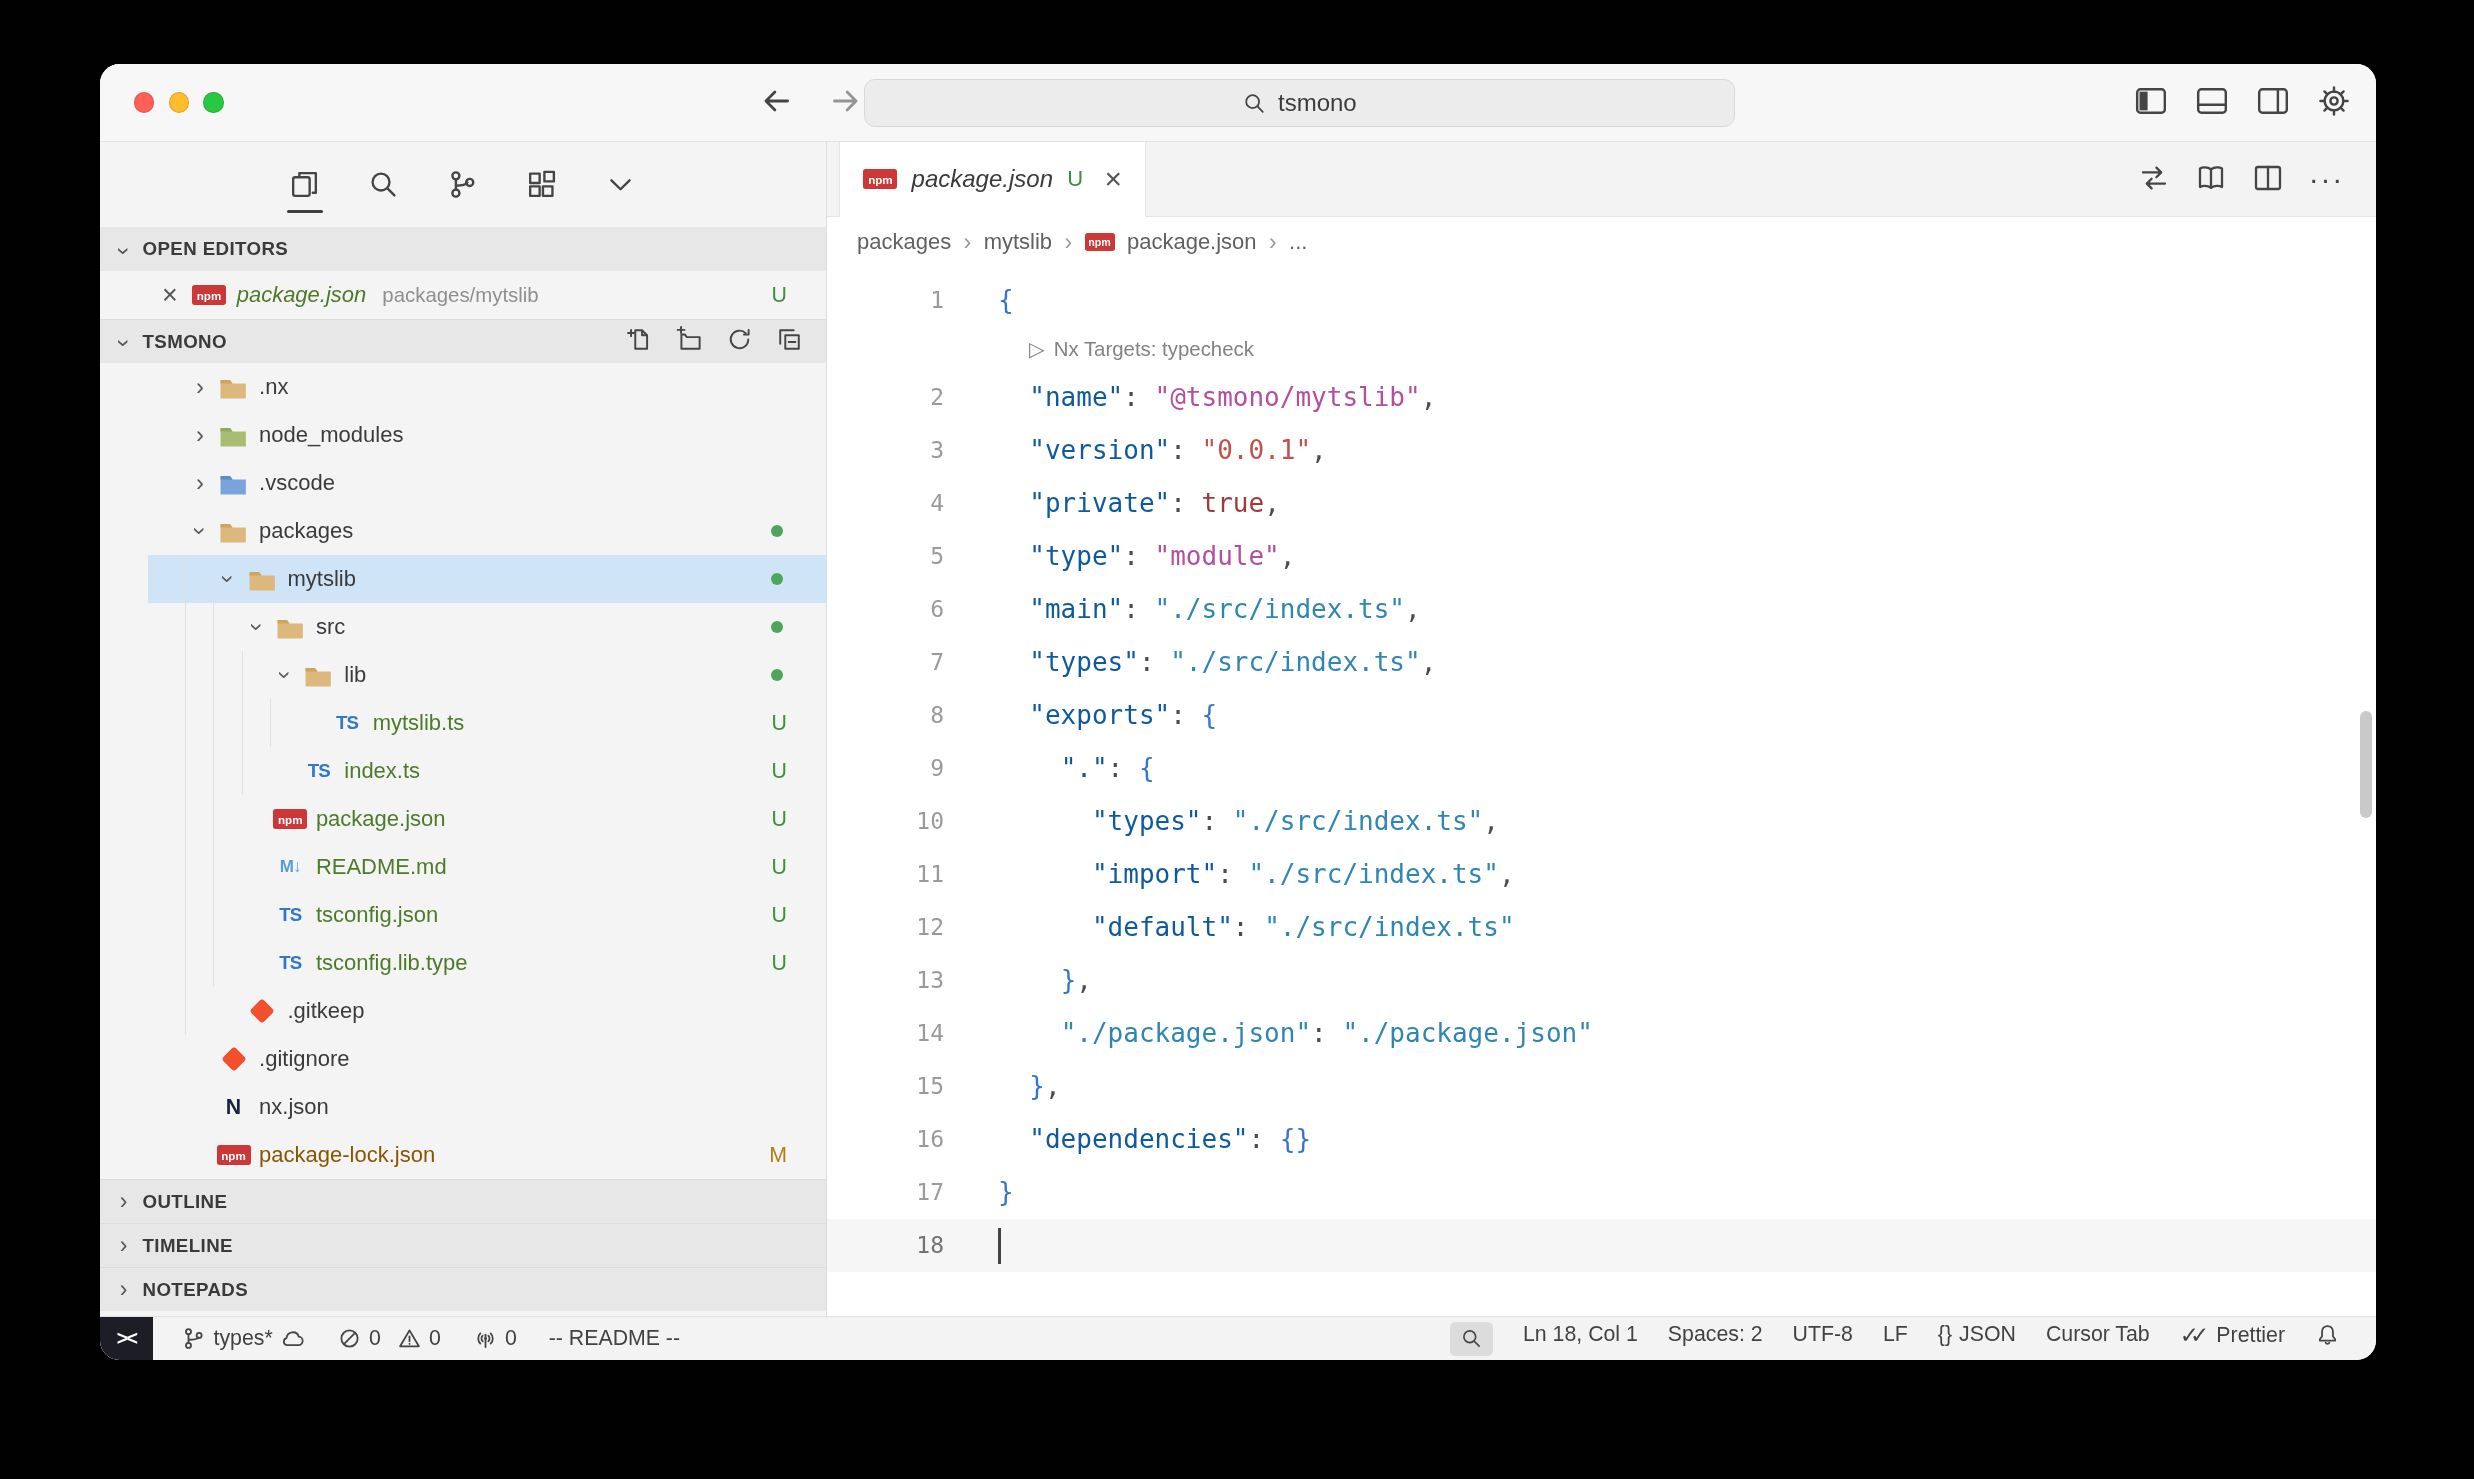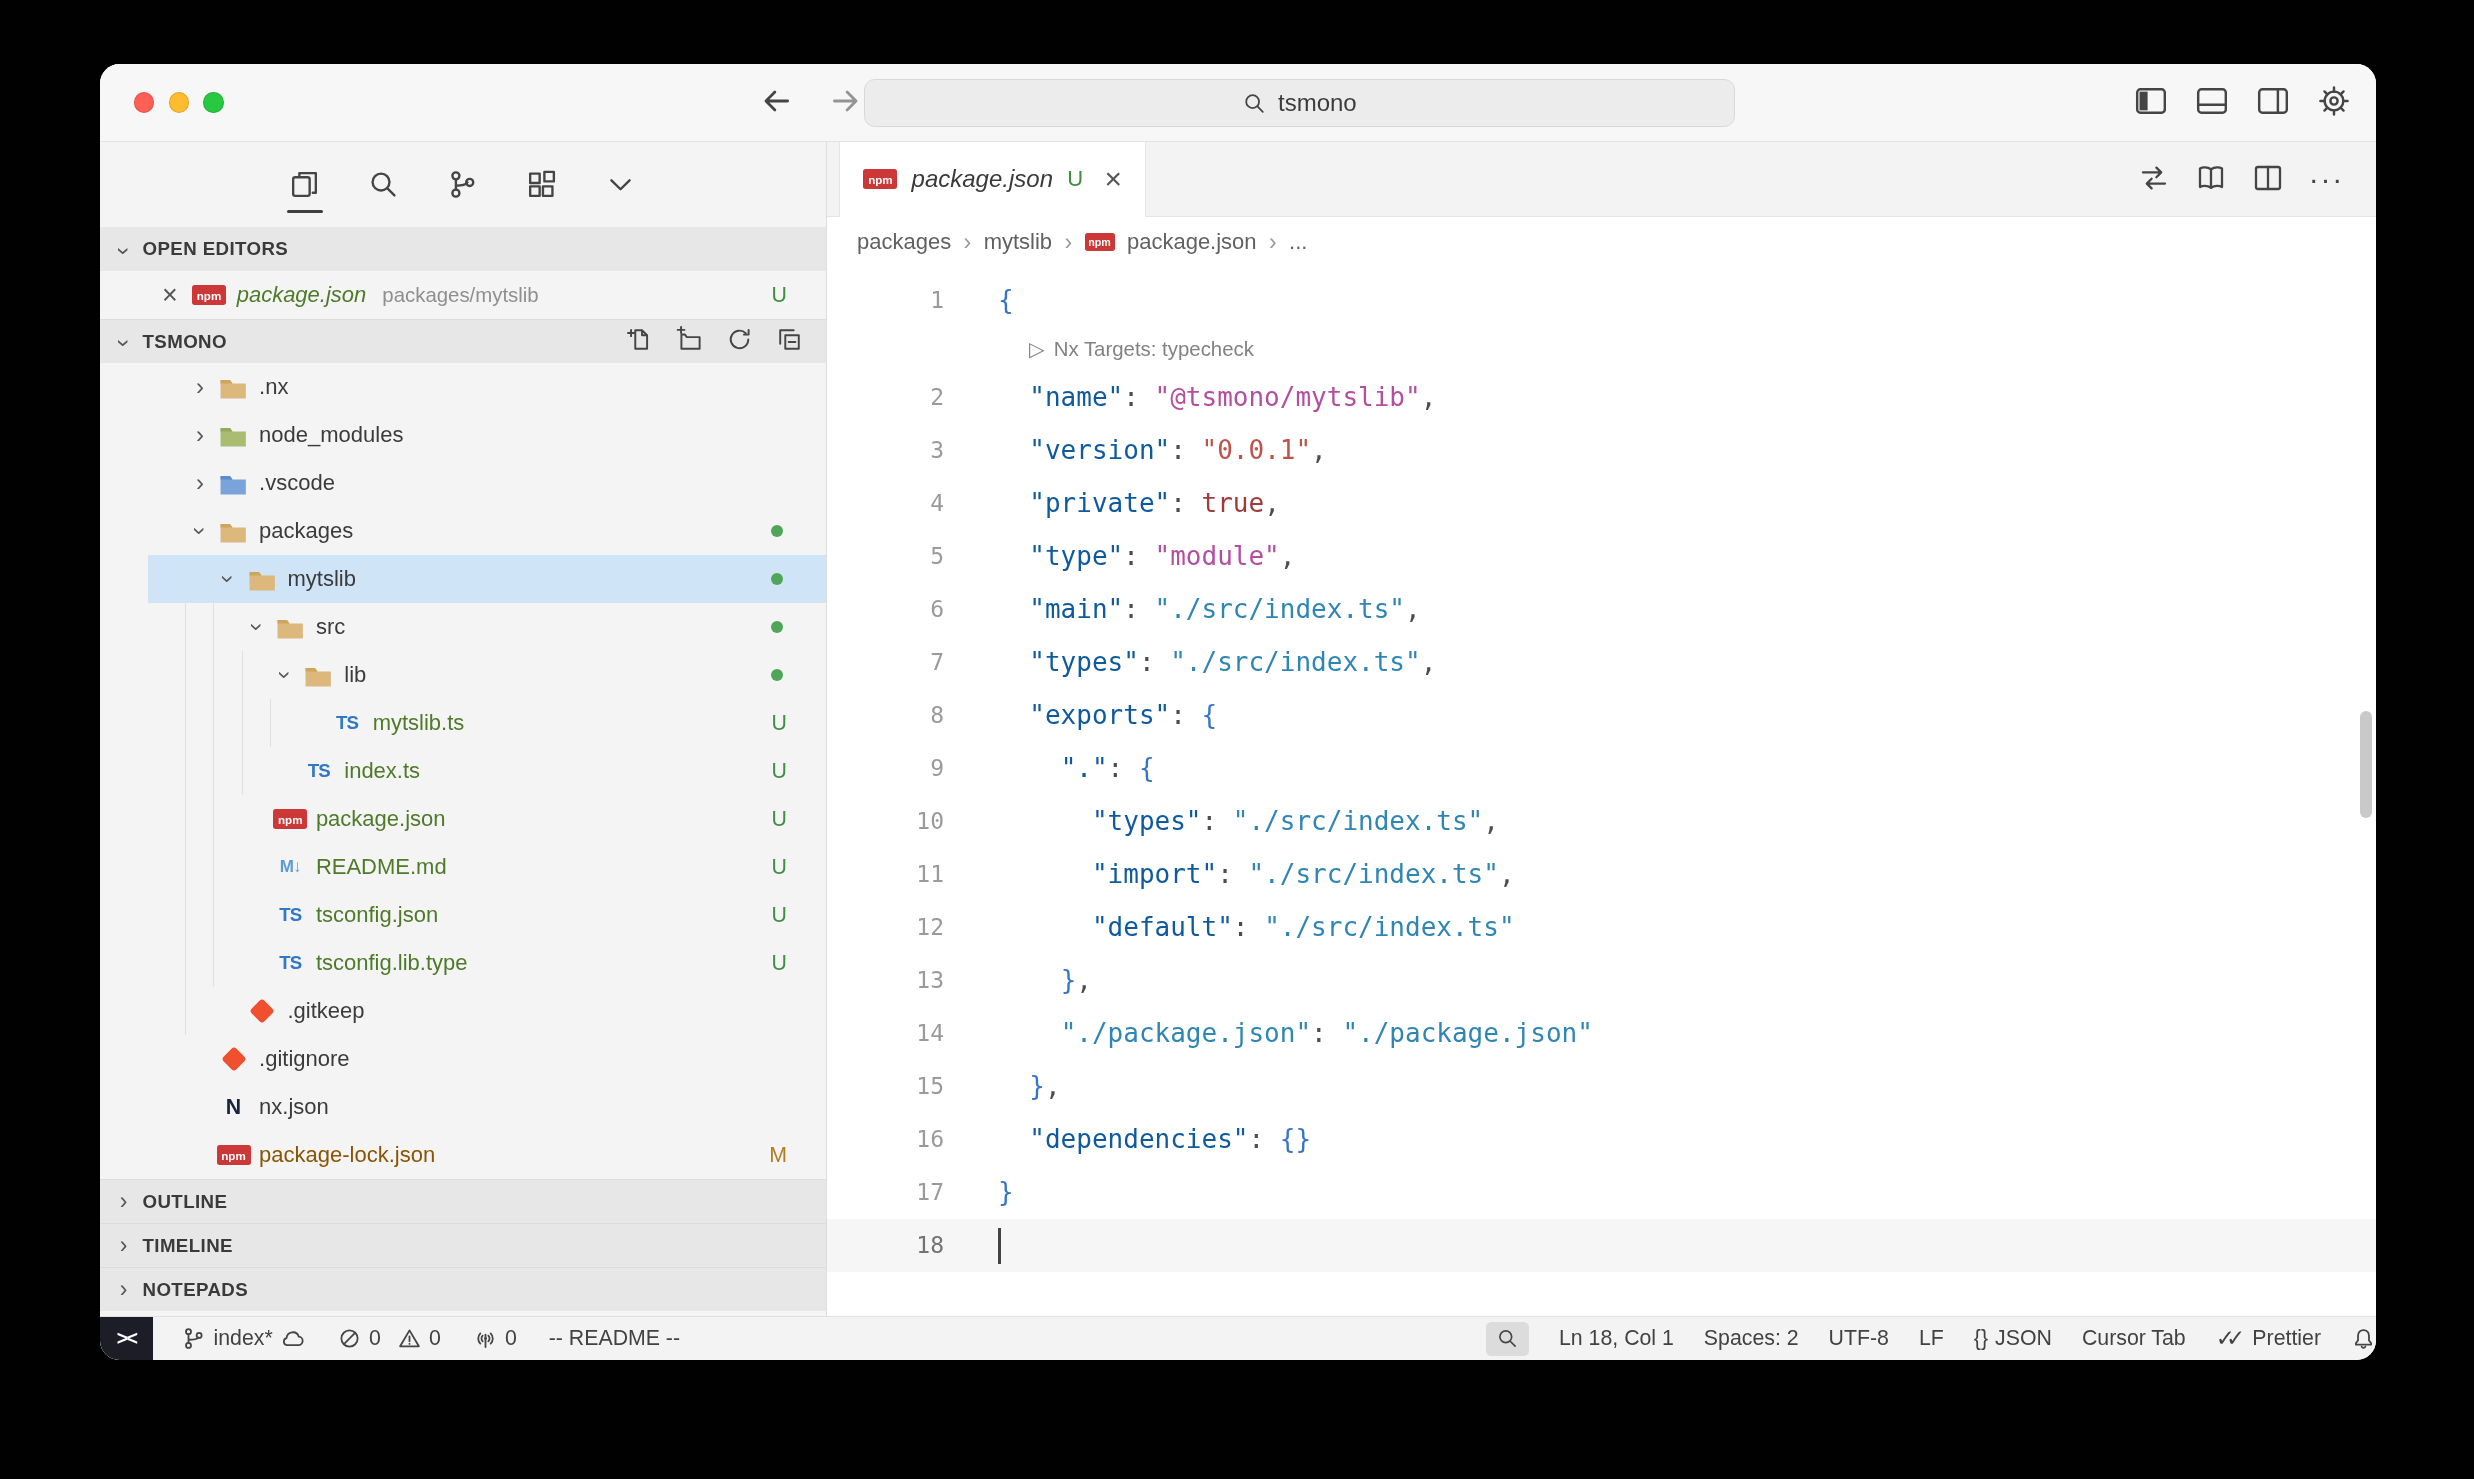--- a/index.html
+++ b/index.html
@@ -114,21 +114,21 @@
   .tk-pb { color:#3574c9; }
   .tk-pn { color:#4c4c4c; }
   .scroll-thumb { position:absolute; right:3.6px; top:444px; width:12.4px; height:107px; background:#c9c9c9; border-radius:7.1px; }
 
   
   .statusbar { height:44px; flex:none; background:#f3f3f3; border-top:0.9px solid #e0e0e0; display:flex; align-items:center; font-size:21.3px; color:#424242; }
   .sb-item { display:flex; align-items:center; gap:7.1px; white-space:nowrap; }
   .sb-item svg { width:25px; height:25px; }
   .remote-box { width:53px; height:100%; background:#1d1d27; color:#fff; display:flex; align-items:center; justify-content:center; font-weight:bold; font-size:19.6px; letter-spacing:-1.8px; flex:none; }
   .sb-left { display:flex; align-items:center; gap:32px; margin-left:28.4px; }
-  .sb-right { margin-left:auto; display:flex; align-items:center; gap:30px; }
+  .sb-right { margin-left:auto; display:flex; align-items:flex-start; gap:30px; padding-right:36px; }
   .zoom-box { width:43px; height:34px; background:#dcdcdc; border-radius:5.3px; display:flex; align-items:center; justify-content:center; }
   .zoom-box svg { width:23px; height:23px; }
   .checks { letter-spacing:-9px; color:#424242; font-size:23px; margin-right:9px; }
 </style>
 </head>
 <body>
 
 <div class="screen">
 <div class="window">
 
@@ -555,21 +555,21 @@
           <span>&gt;&lt;</span>
         </div>
     <div class="sb-left">
       <span class="sb-item">
         <svg viewBox="0 0 16 16" class="icon-stroke">
               <circle cx="4.8" cy="3.6" r="1.6"></circle>
               <circle cx="4.8" cy="12.4" r="1.6"></circle>
               <circle cx="11.6" cy="6" r="1.6"></circle>
               <path d="M4.8 5.2v5.6 M4.8 8.8c2.8 0 5.6-.4 6.6-1.4"></path>
             </svg>
-        <span>index*</span>
+        <span>types*</span>
         <svg viewBox="0 0 16 16" class="icon-stroke">
               <path d="M4.4 12.2h7.2a2.7 2.7 0 0 0 .4-5.4 4 4 0 0 0-7.8.9 2.3 2.3 0 0 0 .2 4.5z"></path>
             </svg>
       </span>
       <span class="sb-item">
         <svg viewBox="0 0 16 16" class="icon-stroke">
               <circle cx="8" cy="8" r="5.2"></circle>
               <path d="M4.6 11.4l6.8-6.8"></path>
             </svg>
         <span>0</span>

